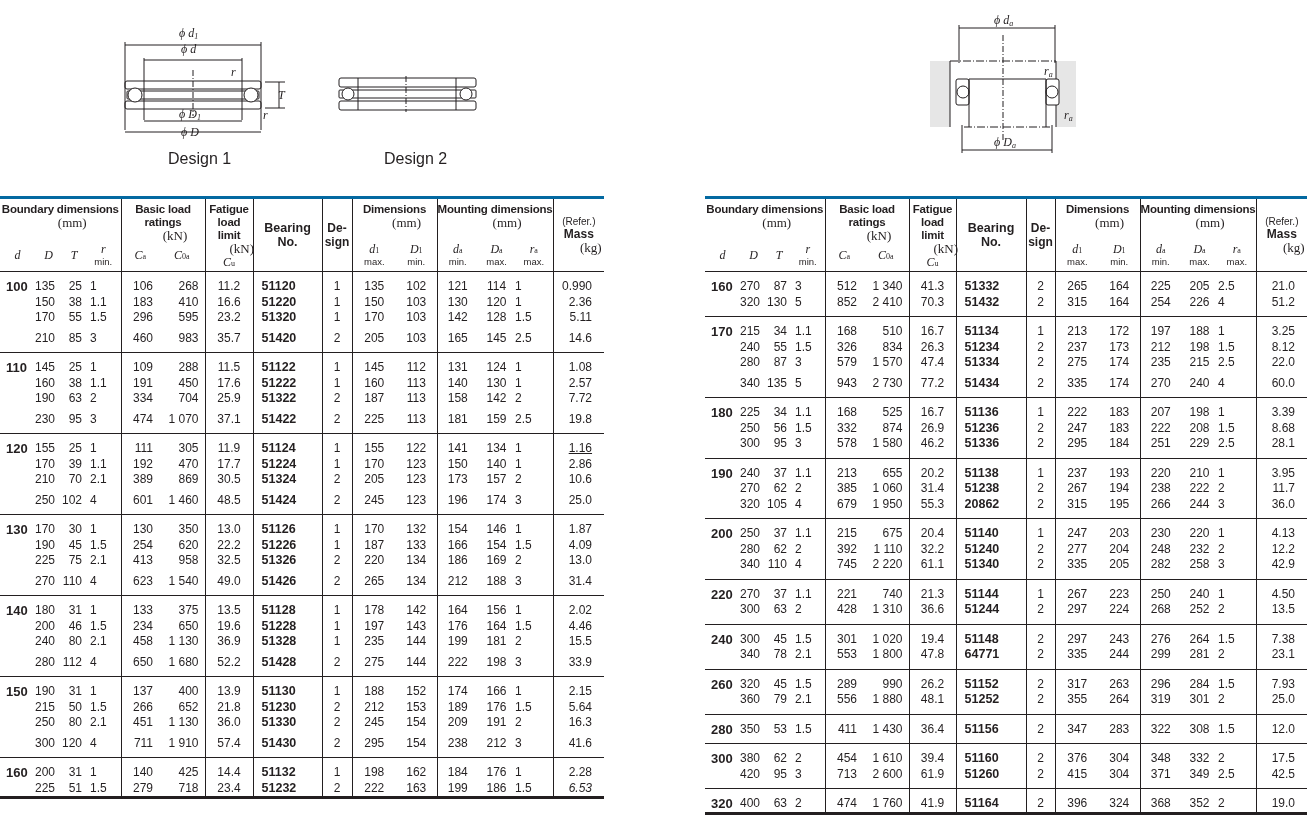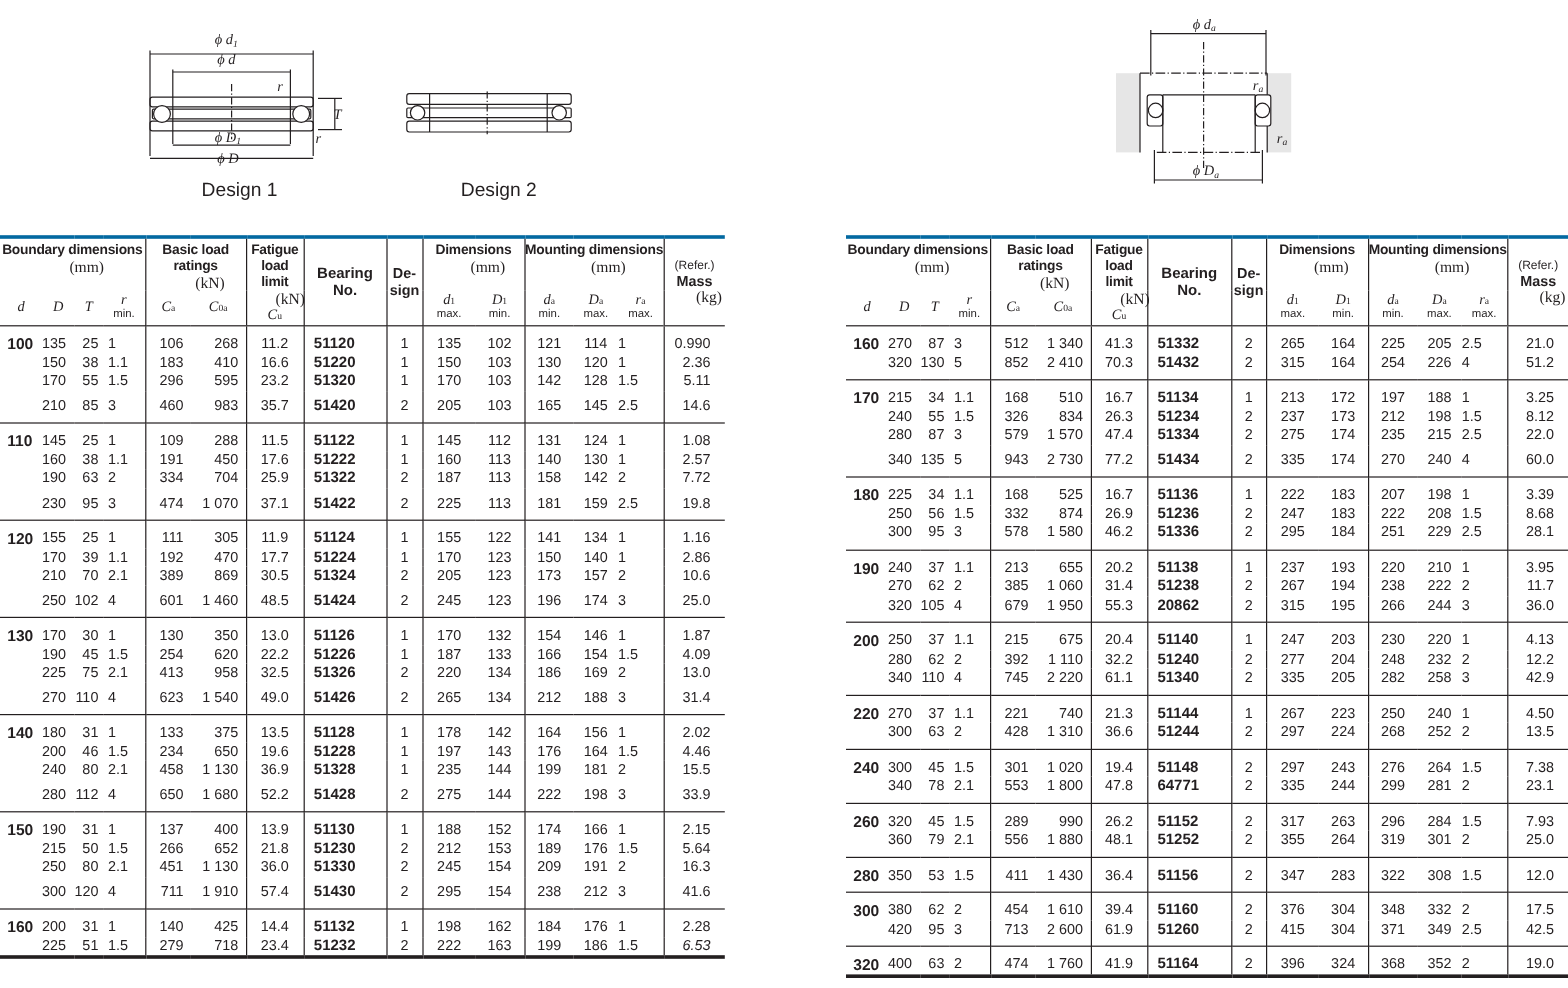--- a/index.html
+++ b/index.html
@@ -328,21 +328,21 @@
         <td class="r" style="padding-right: 6px;">111</td>
         <td class="r vb" style="padding-right: 6px;">305</td>
         <td class="c vb">11.9</td>
         <td class="bno vb">51124</td>
         <td class="c vb">1</td>
         <td class="c">155</td>
         <td class="c vb">122</td>
         <td class="c">141</td>
         <td class="c">134</td>
         <td class="l vb">1</td>
-        <td class="r" style="padding-right: 12px;">1.16</td>
+        <td class="r" style="padding-right: 12px; text-decoration: underline;">1.16</td>
       </tr>
       <tr class="">
         <td class="dval"></td>
         <td class="l" style="padding-left: 0px;">170</td>
         <td class="r" style="padding-right: 4px;">39</td>
         <td class="l vb" style="padding-left: 4px;">1.1</td>
         <td class="r" style="padding-right: 6px;">192</td>
         <td class="r vb" style="padding-right: 6px;">470</td>
         <td class="c vb">17.7</td>
         <td class="bno vb">51224</td>

